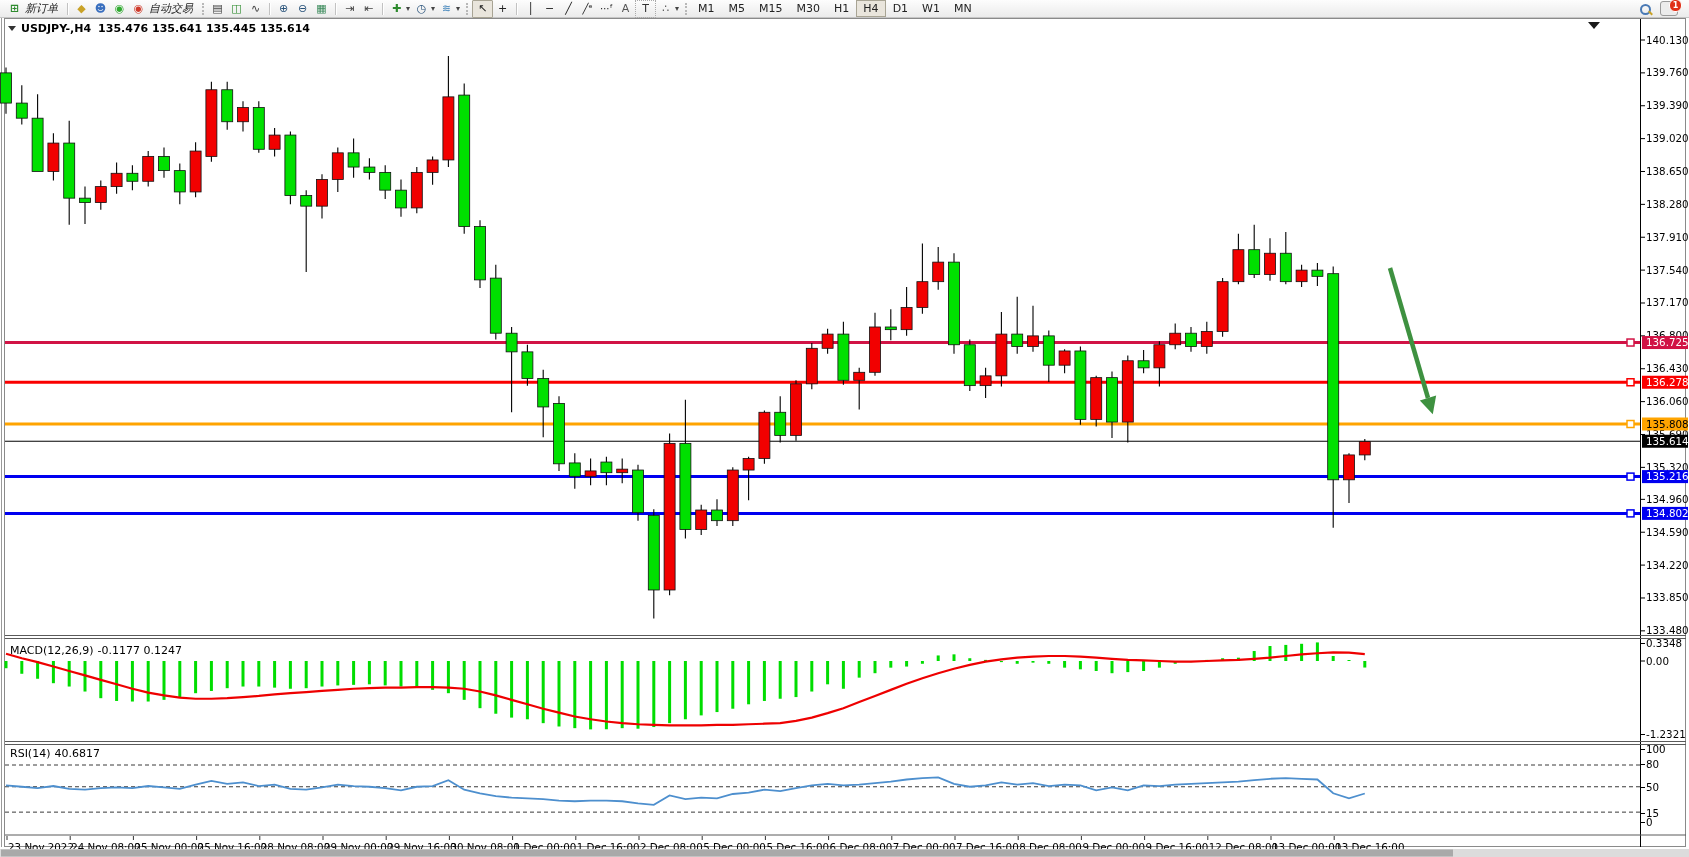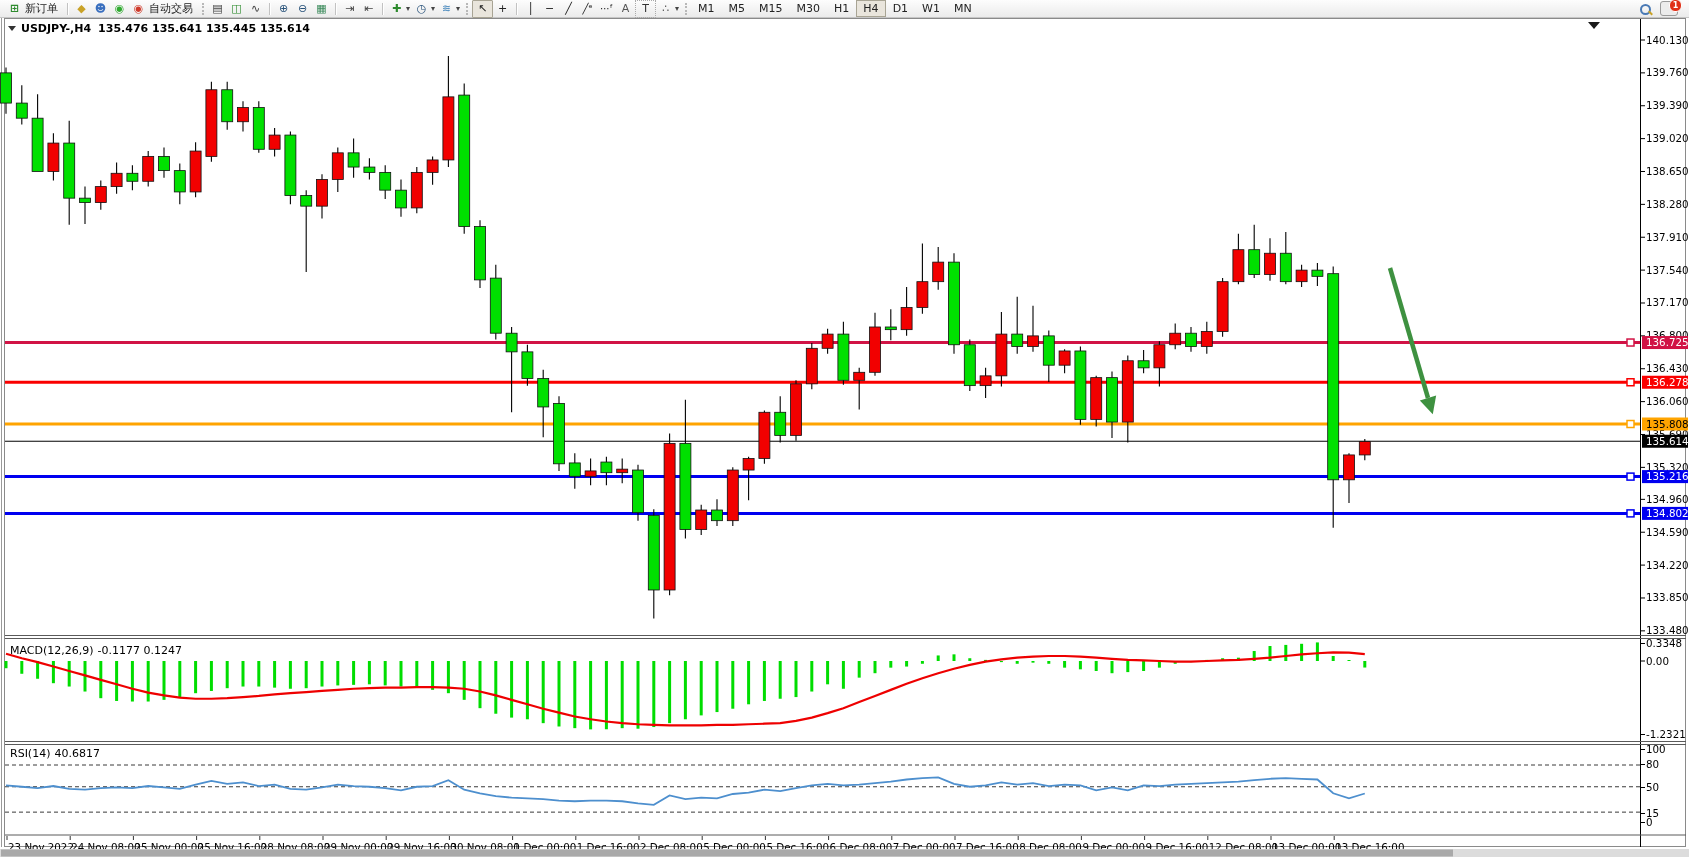--- a/index.html
+++ b/index.html
@@ -4,21 +4,21 @@
 <style>
   html,body{margin:0;padding:0;background:#fff;}
   #app{position:relative;width:1689px;height:857px;background:#fff;overflow:hidden;
        font-family:"DejaVu Sans","Liberation Sans",sans-serif;}
   .tb{position:absolute;left:0;top:0;width:100%;height:18px;box-sizing:border-box;
       background:linear-gradient(#fdfdfd,#ebebeb);border-bottom:1px solid #c6c6c6;
       display:flex;align-items:center;padding:0 5px;font-size:11px;color:#222;z-index:5;}
   .ic{display:inline-flex;align-items:center;justify-content:center;height:16px;min-width:17px;
       padding:0 1px;font-size:11px;line-height:1;cursor:default;}
   .ic.pressed{background:#e9e5dc;border:1px solid #a8a494;border-radius:1px;}
-  .lbl{margin:0 5px 0 1px;white-space:nowrap;}
+  .lbl{margin:0 5px 0 1px;white-space:nowrap;font-style:italic;}
   .sep{width:1px;height:12px;background:#c2c2c2;box-shadow:1px 0 0 #fff;margin:0 4px;}
   .hdl{width:0;height:12px;border-left:2px dotted #b8b8b8;margin:0 4px;}
   .dd{font-size:8px;color:#444;margin:0 2px 0 0;}
   .tf{padding:0 6px;height:15px;display:inline-flex;align-items:center;border:1px solid transparent;}
   .tf.active{background:#e9e5dc;border:1px solid #a8a494;}
   .sp{flex:1;}
   .lens{position:relative;width:14px;height:14px;margin-right:8px;}
   .lens-c{position:absolute;left:2px;top:2px;width:7px;height:7px;border:2px solid #4a7ab5;border-radius:50%;}
   .lens-h{position:absolute;left:10px;top:10px;width:5px;height:2px;background:#c9a227;transform:rotate(45deg);}
   .chat{position:relative;width:16px;height:13px;background:#ececec;border:1px solid #9a9a9a;border-radius:3px;margin-right:6px;}

